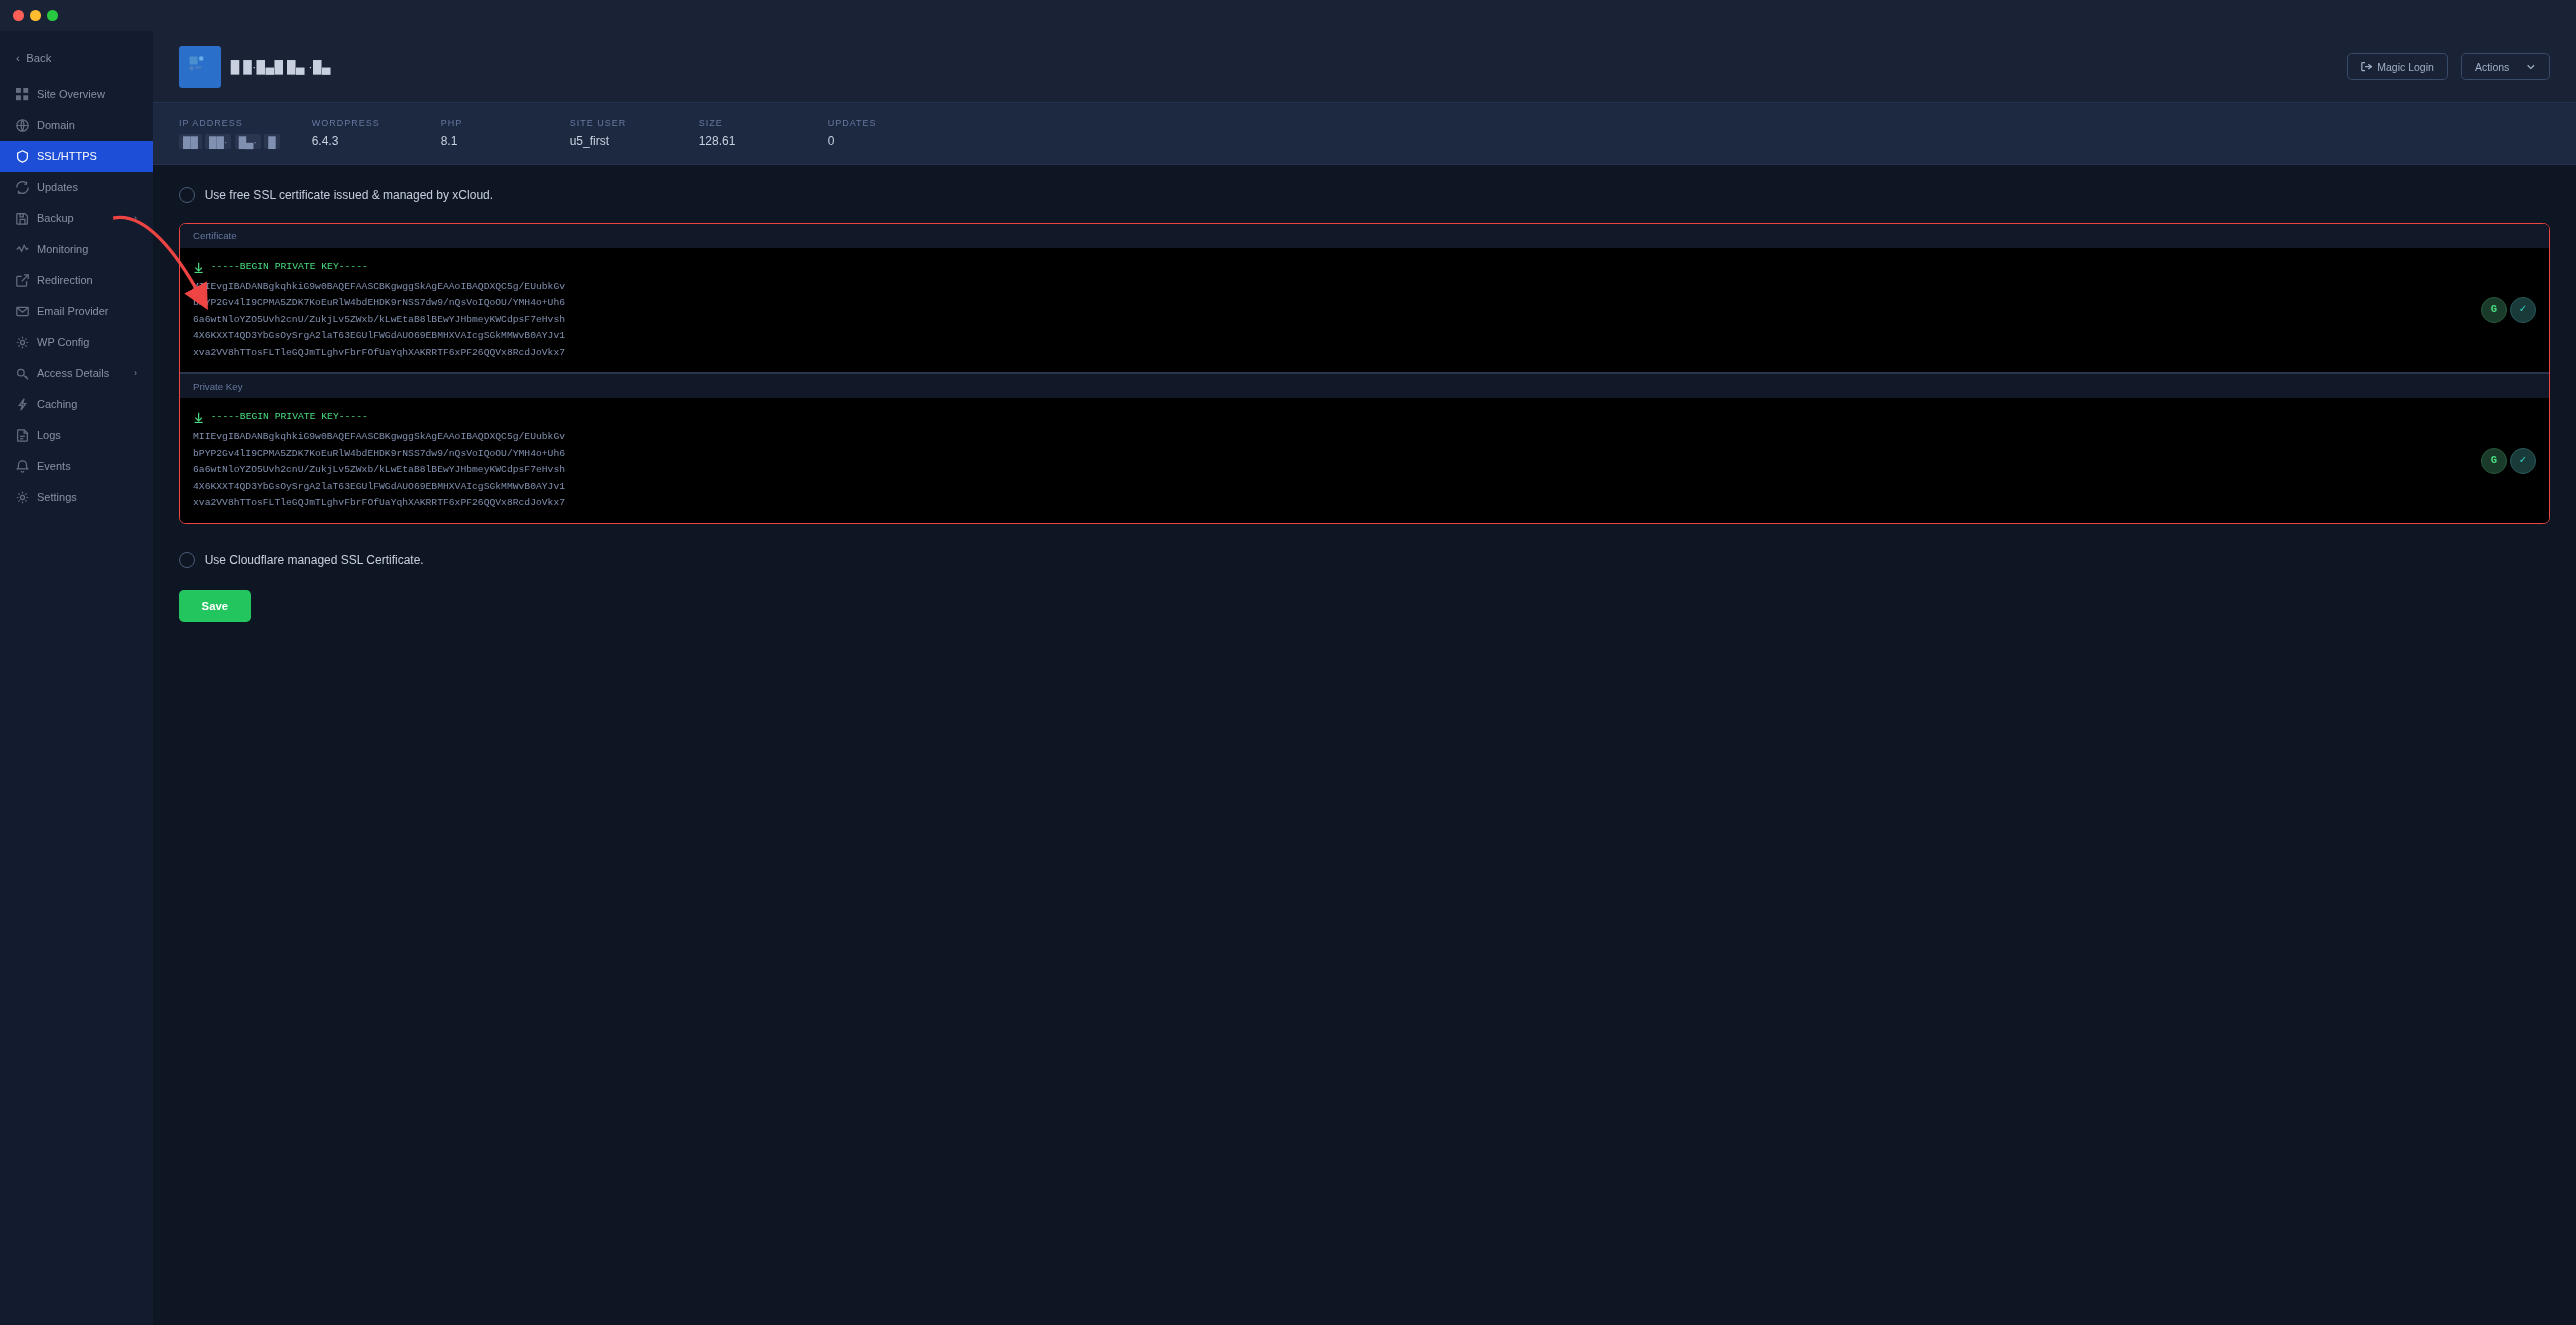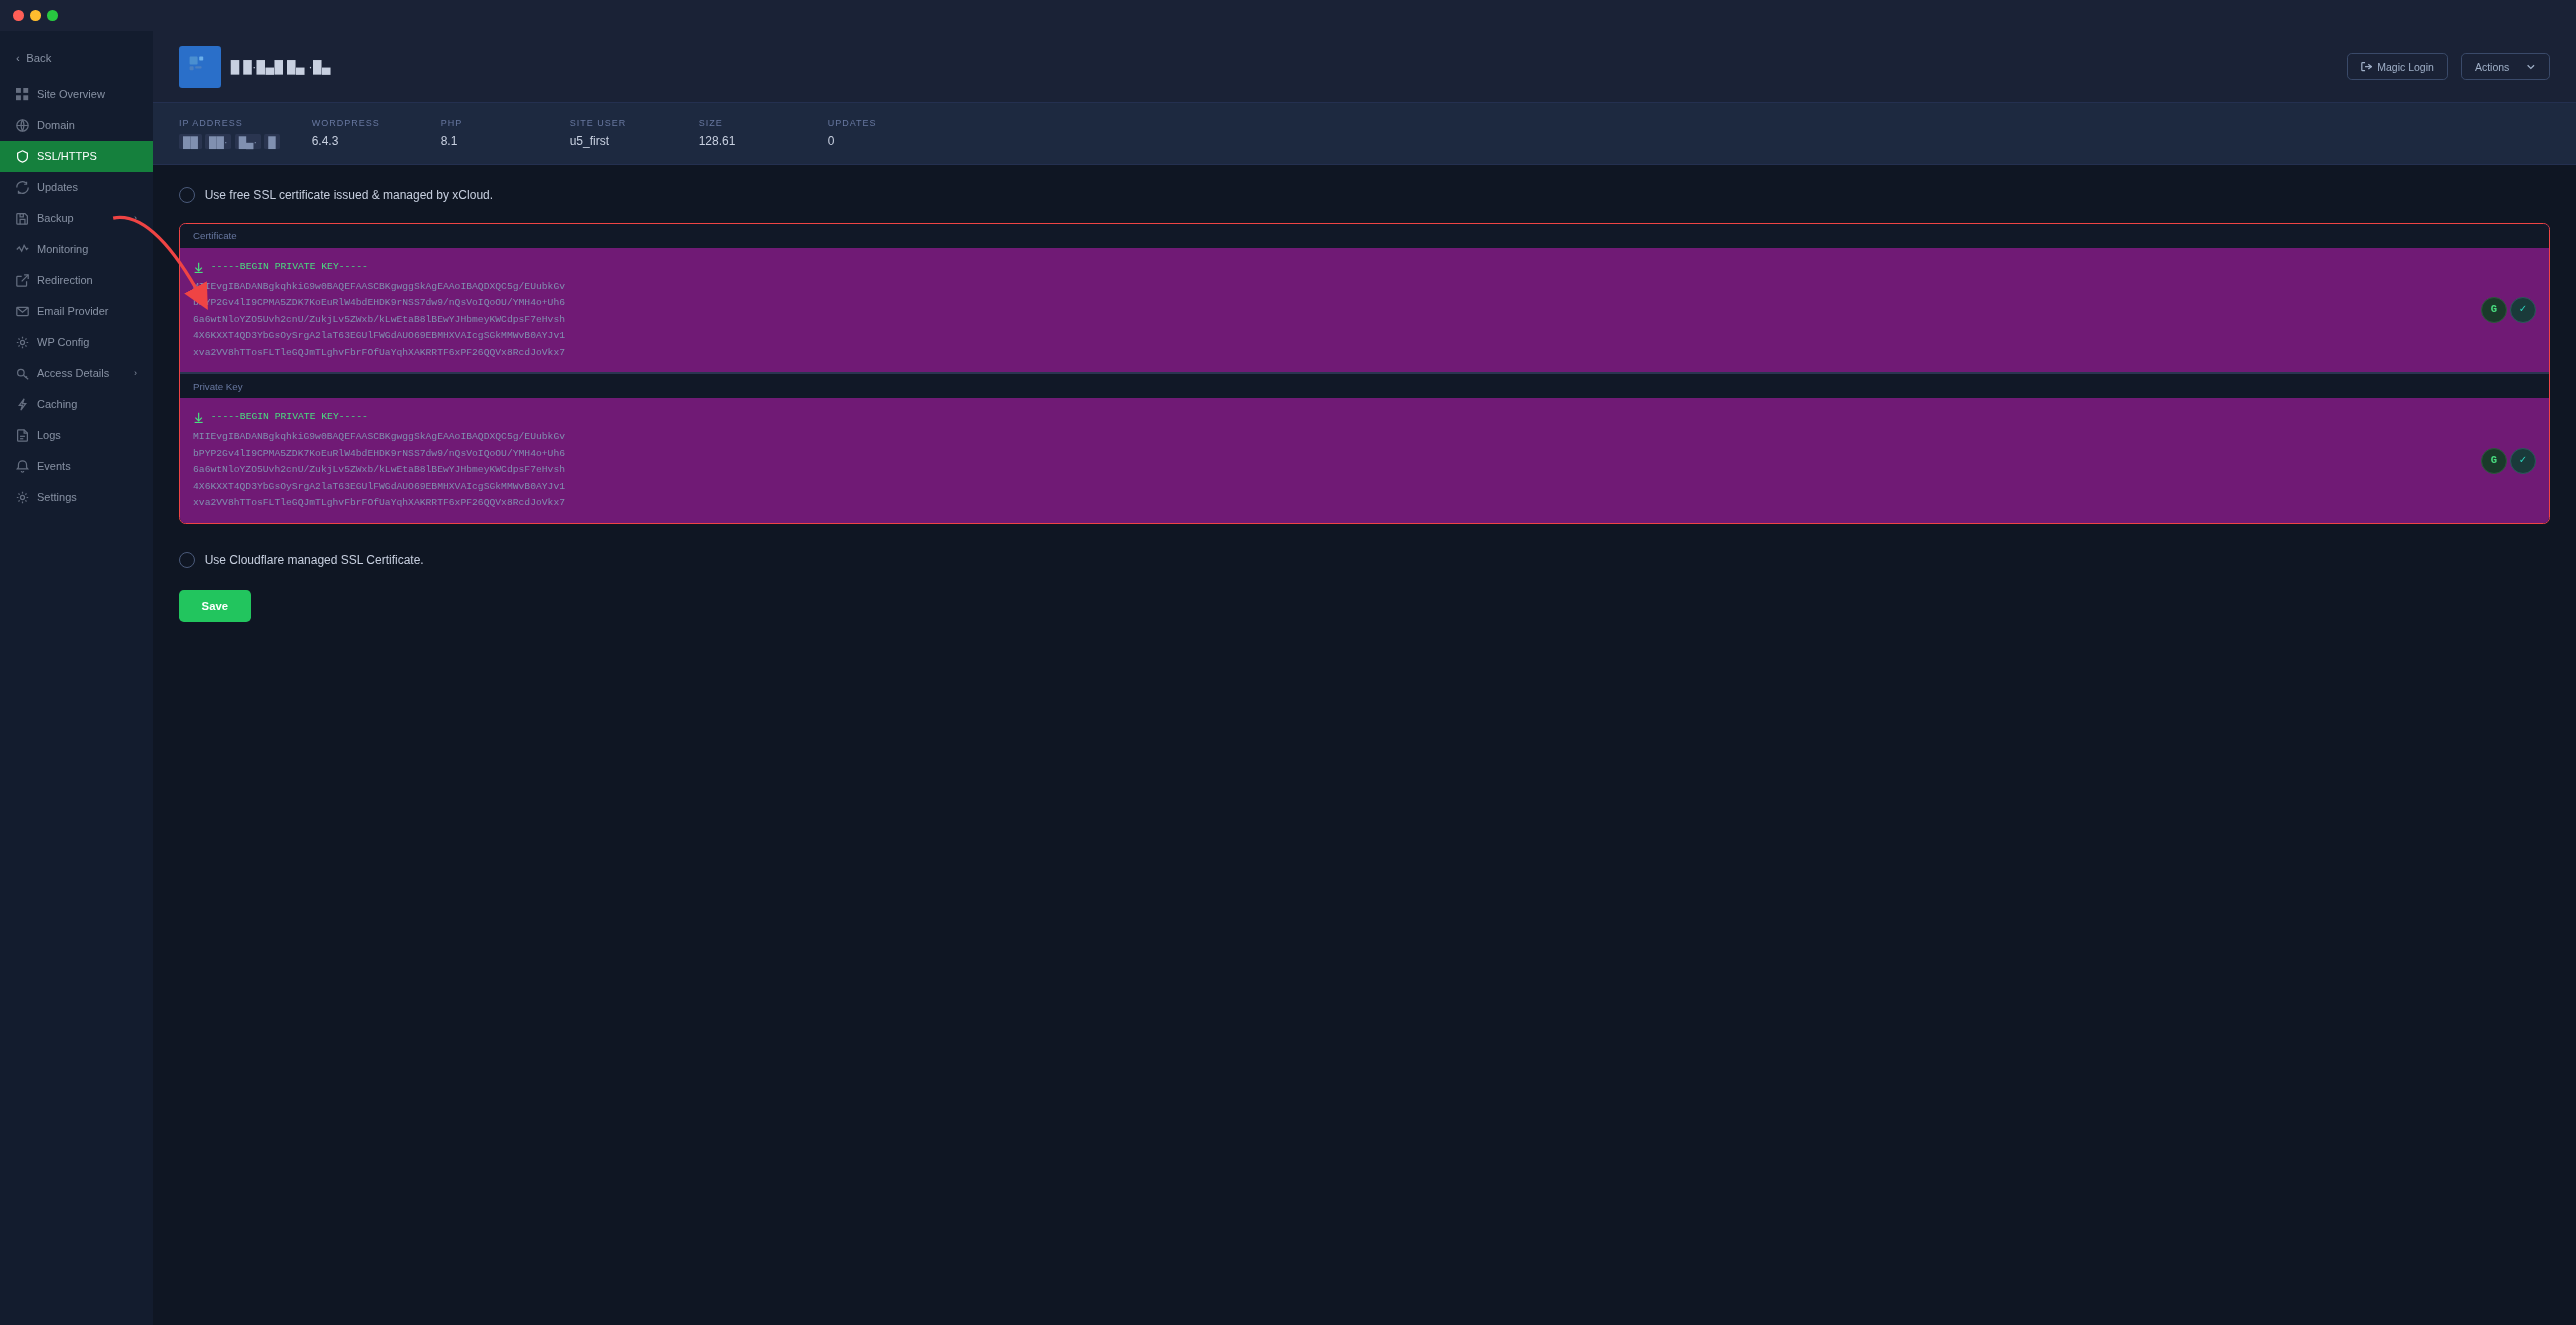--- a/index.html
+++ b/index.html
@@ -58,21 +58,21 @@
       display: flex;
       align-items: center;
       gap: 8px;
       padding: 9px 16px;
       color: #8892a4;
       font-size: 11px;
       cursor: pointer;
       transition: background 0.15s;
     }
     .sidebar-item.active {
-      background: #15803d;
+      background: #1d4ed8;
       color: #fff;
     }
     .sidebar-item-icon {
       width: 13px; height: 13px;
       opacity: 0.7;
       flex-shrink: 0;
     }
     .sidebar-item.active .sidebar-item-icon { opacity: 1; }
     .sidebar-chevron {
       margin-left: auto;
@@ -260,21 +260,21 @@
     }
 
     
     .cert-container {
       border: 1.6px solid #ef4444;
       border-radius: 6.5px;
       overflow: hidden;
       margin-bottom: 16px;
     }
     .cert-section {
-      background: #701a75;
+      background: #000000;
     }
     .cert-header {
       padding: 6.5px 13px;
       font-size: 9.7px;
       color: #6878a0;
       background: #111827;
     }
     .cert-divider { height: 0.8px; background: #2a3550; }
     .cert-body {
       padding: 11.3px 13px;

